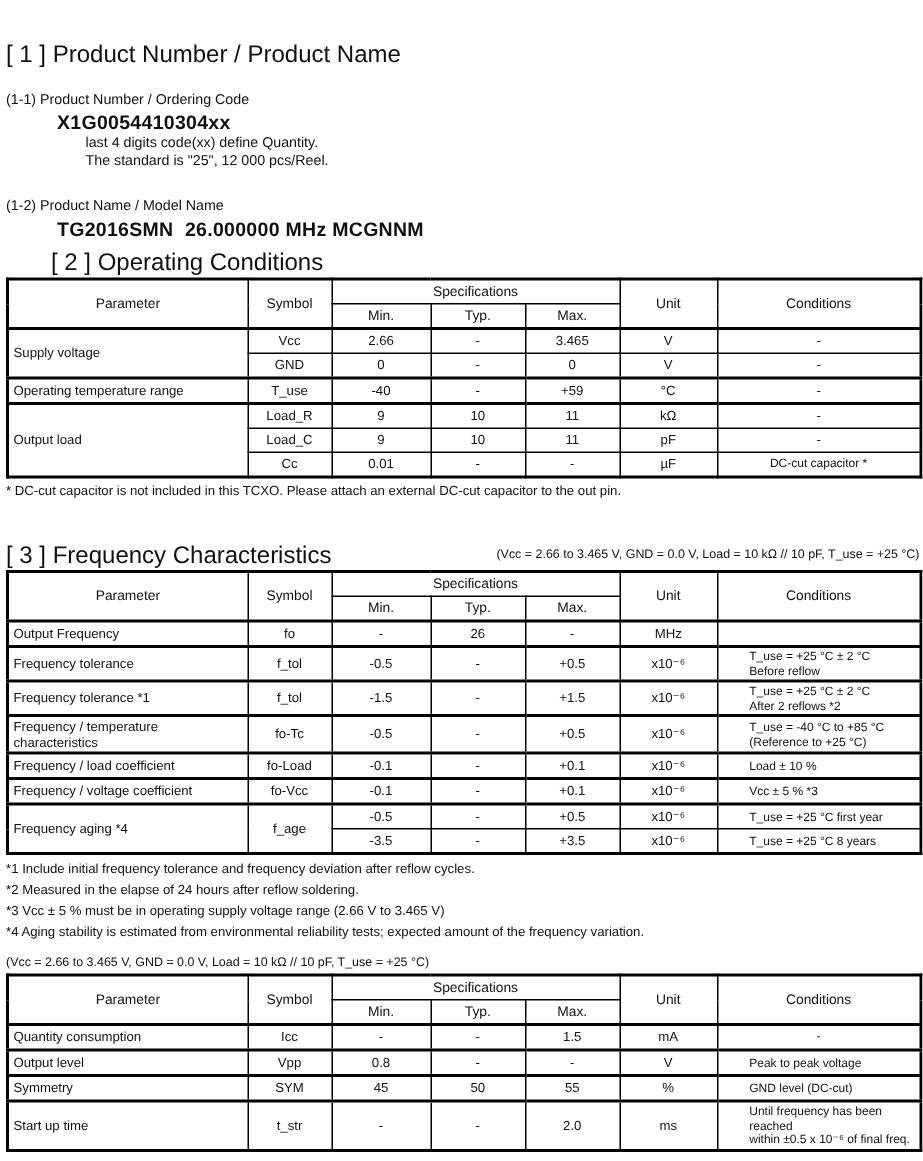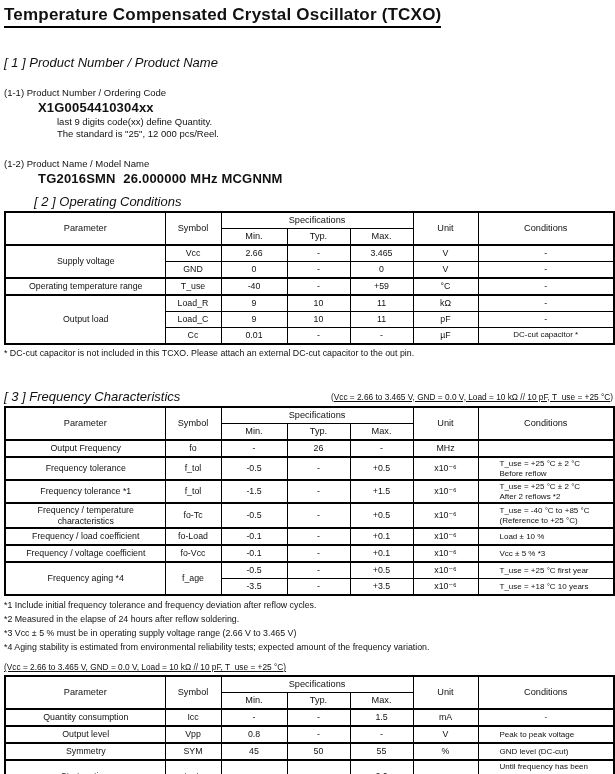--- a/index.html
+++ b/index.html
@@ -12,65 +12,64 @@
   .page{padding:5px 3px 0 4px;width:609px;}
   .doc-title{
     display:inline-block;
     font-size:17px;font-weight:bold;letter-spacing:.2px;
     border-bottom:2.5px solid #000;
     margin:0 0 3px 0;padding-bottom:1px;
   }
   .bullets{margin-top:3px;}
   .bullet{font-size:8.5px;line-height:11.5px;color:#222;}
   .sec1{margin-top:25px;}
-  .sec-heading{font-size:13px;line-height:13px;color:#111;font-style:italic;}
+  .sec-heading{font-size:16px;line-height:13px;color:#111;}
   .sub-label{font-size:9.5px;line-height:12px;margin-top:18px;}
   .code-line{font-size:13px;font-weight:bold;margin:1px 0 1px 34px;letter-spacing:.2px;}
   .small-note{font-size:9.5px;line-height:12px;margin-left:53px;}
   .sec2-heading{margin-top:9px;padding-left:30px;}
-  .heading-row{display:flex;justify-content:space-between;align-items:center;width:609px;}
-  .cond-note{font-size:8.3px;color:#111;text-decoration:underline;}
+  .heading-row{display:flex;justify-content:space-between;align-items:flex-start;width:609px;}
+  .cond-note{font-size:8.3px;color:#111;}
   .sec3{margin-top:31px;}
   .sec4{margin-top:9px;}
   .tbl-wrap{margin-top:3px;}
   table.spec-table{
     border-collapse:collapse;table-layout:fixed;width:609px;
     border:2px solid #000;font-size:8.8px;
   }
   .spec-table th,.spec-table td{
     border:1px solid #000;padding:1px 2px;text-align:center;
     vertical-align:middle;overflow:hidden;line-height:10.5px;
   }
   .spec-table thead th{font-weight:normal;font-size:9.2px;height:13px;}
   .spec-table thead{border-bottom:2px solid #000;}
   .spec-table td{height:13px;}
   .spec-table tr.grp td{border-top:2px solid #000;}
   .spec-table tr.tall td{height:27px;}
-  .spec-table td.p{text-align:center;padding-left:3px;}
+  .spec-table td.p{text-align:left;padding-left:3px;}
   .spec-table td.cond-l{
     text-align:left;font-size:8px;line-height:9.5px;
     white-space:pre-line;padding-left:21px;
   }
   .spec-table td.cond-c{font-size:8px;white-space:pre-line;}
   .footnote{font-size:8.8px;line-height:12px;margin-top:2px;}
   .footnotes{margin-top:3px;}
 </style>
 </head>
 <body>
 
 <div class="page">
 
-  <h1 class="doc-title">Temperature Compensated Crystal Oscillator (TCXO)</h1>
 
 
   <div class="sec1">
     <div class="sec-heading">[ 1 ] Product Number / Product Name</div>
     <div class="sub-label">(1-1) Product Number / Ordering Code</div>
     <div class="code-line">X1G0054410304xx</div>
-    <div class="small-note">last 9 digits code(xx) define Quantity.</div>
+    <div class="small-note">last 4 digits code(xx) define Quantity.</div>
     <div class="small-note">The standard is "25", 12 000 pcs/Reel.</div>
     <div class="sub-label">(1-2)  Product Name / Model Name</div>
     <div class="code-line">TG2016SMN&nbsp; 26.000000 MHz MCGNNM</div>
   </div>
 
   <div>
     <div class="sec-heading sec2-heading">[ 2 ] Operating Conditions</div>
     <div class="tbl-wrap">
         <table class="spec-table">
           <colgroup>
@@ -249,21 +248,21 @@
               <td>-</td>
               <td>+0.5</td>
               <td>x10⁻⁶</td>
               <td class="cond-l">T_use = +25 °C first year</td>
             </tr>
             <tr>
               <td>-3.5</td>
               <td>-</td>
               <td>+3.5</td>
               <td>x10⁻⁶</td>
-              <td class="cond-l">T_use = +18 °C 10 years</td>
+              <td class="cond-l">T_use = +25 °C 8 years</td>
             </tr>
           </tbody>
         </table>
       </div>
     <div class="footnotes">
       <div class="footnote">*1 Include initial frequency tolerance and frequency deviation after reflow cycles.</div>
       <div class="footnote">*2 Measured in the elapse of 24 hours after reflow soldering.</div>
       <div class="footnote">*3 Vcc ±  5 % must be in operating supply voltage range (2.66  V to 3.465 V)</div>
       <div class="footnote">*4 Aging stability is estimated from environmental reliability tests; expected amount of the frequency variation.</div>
     </div>

